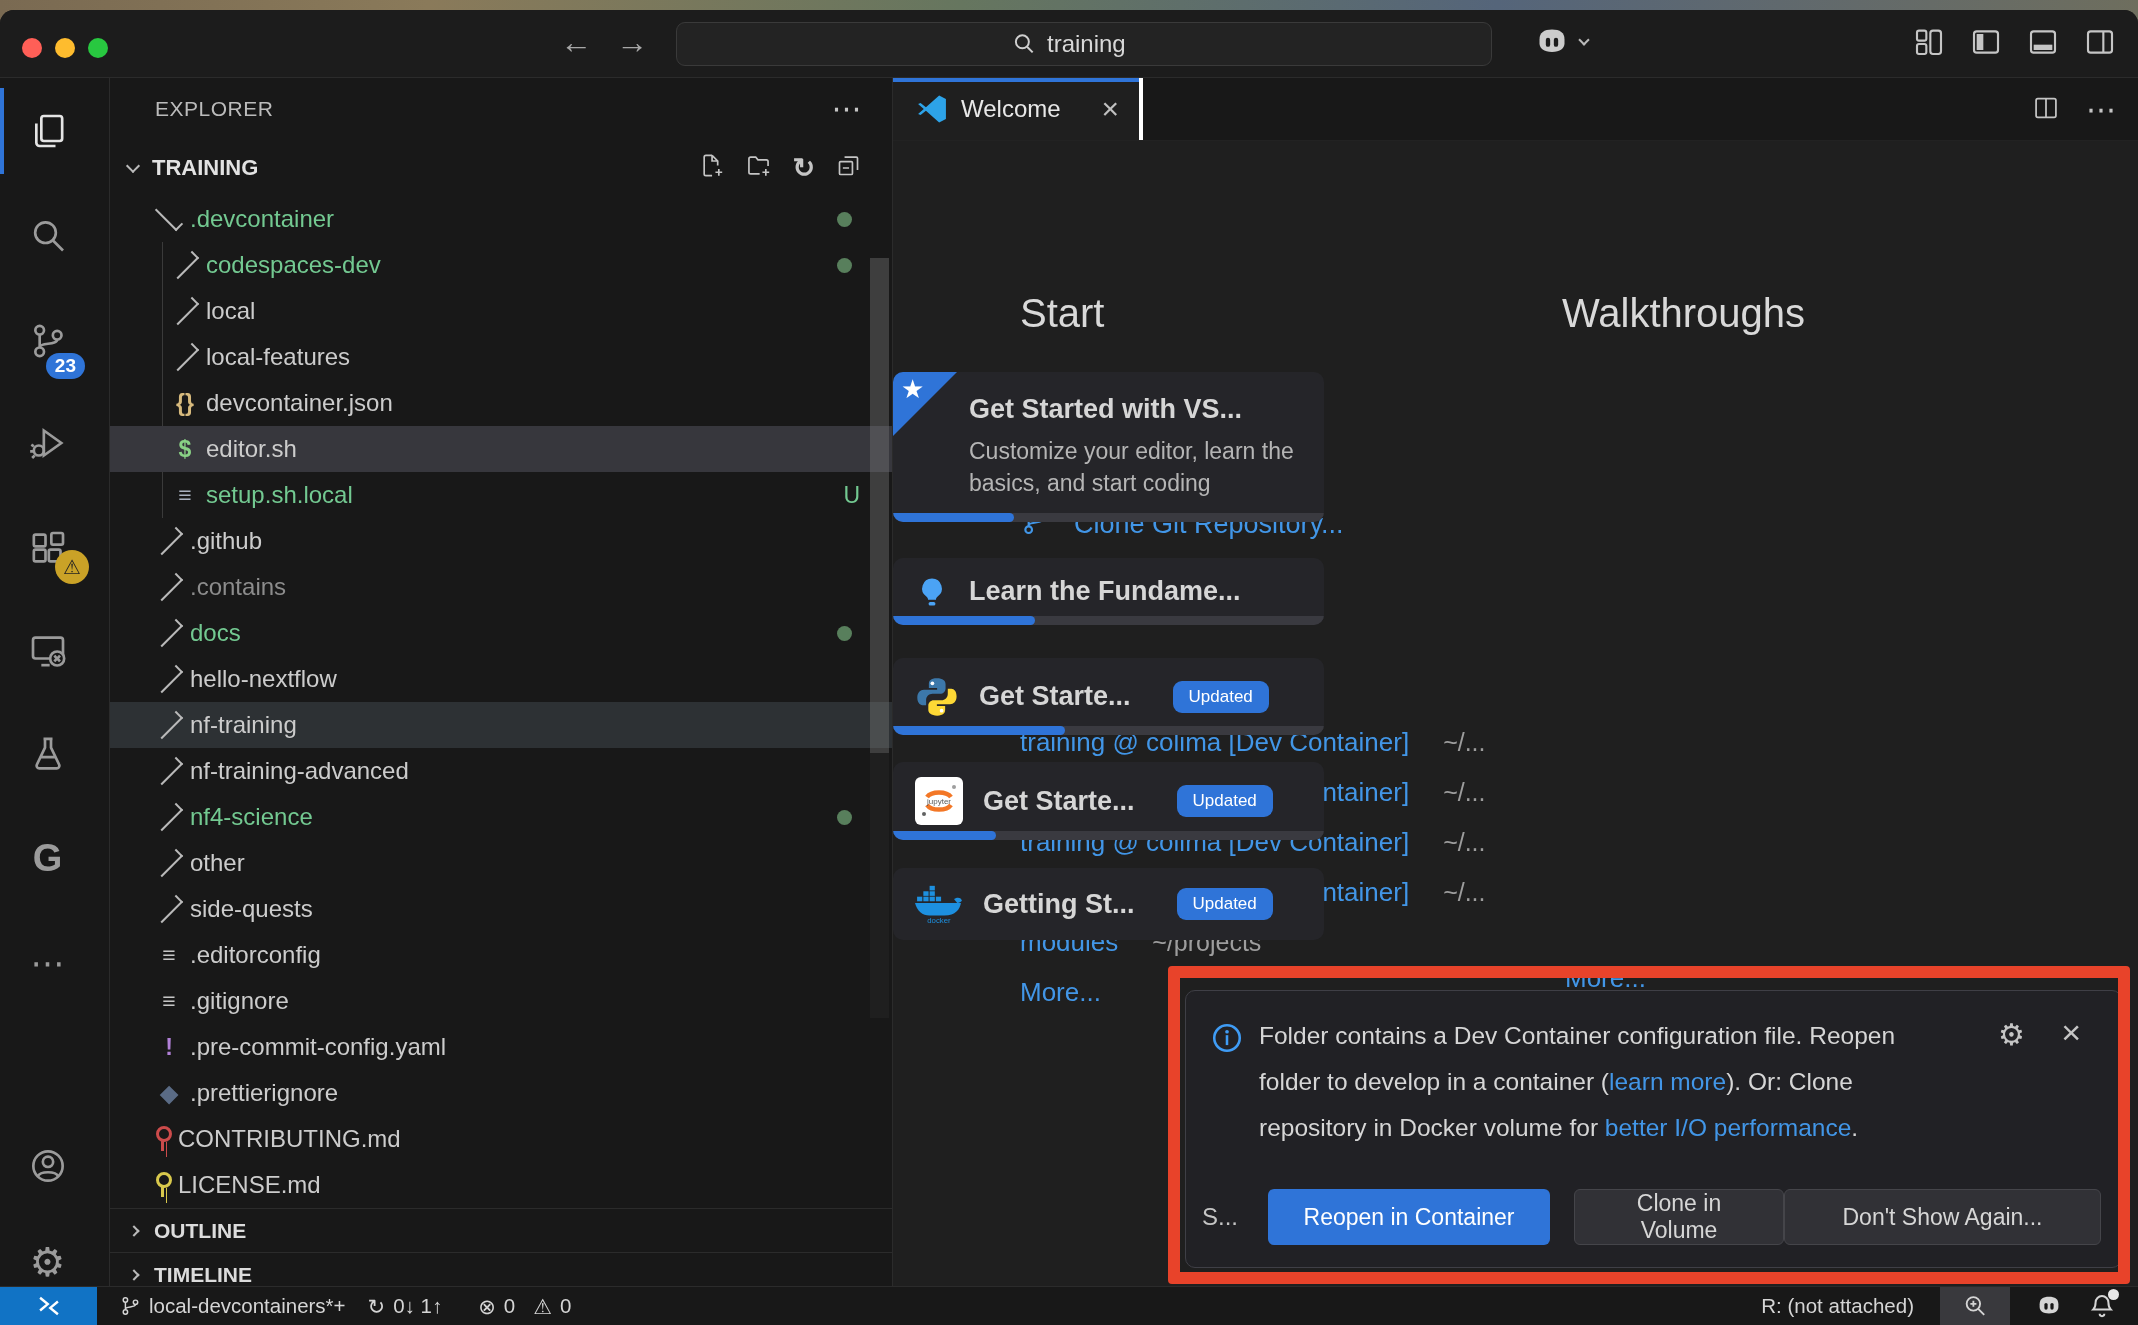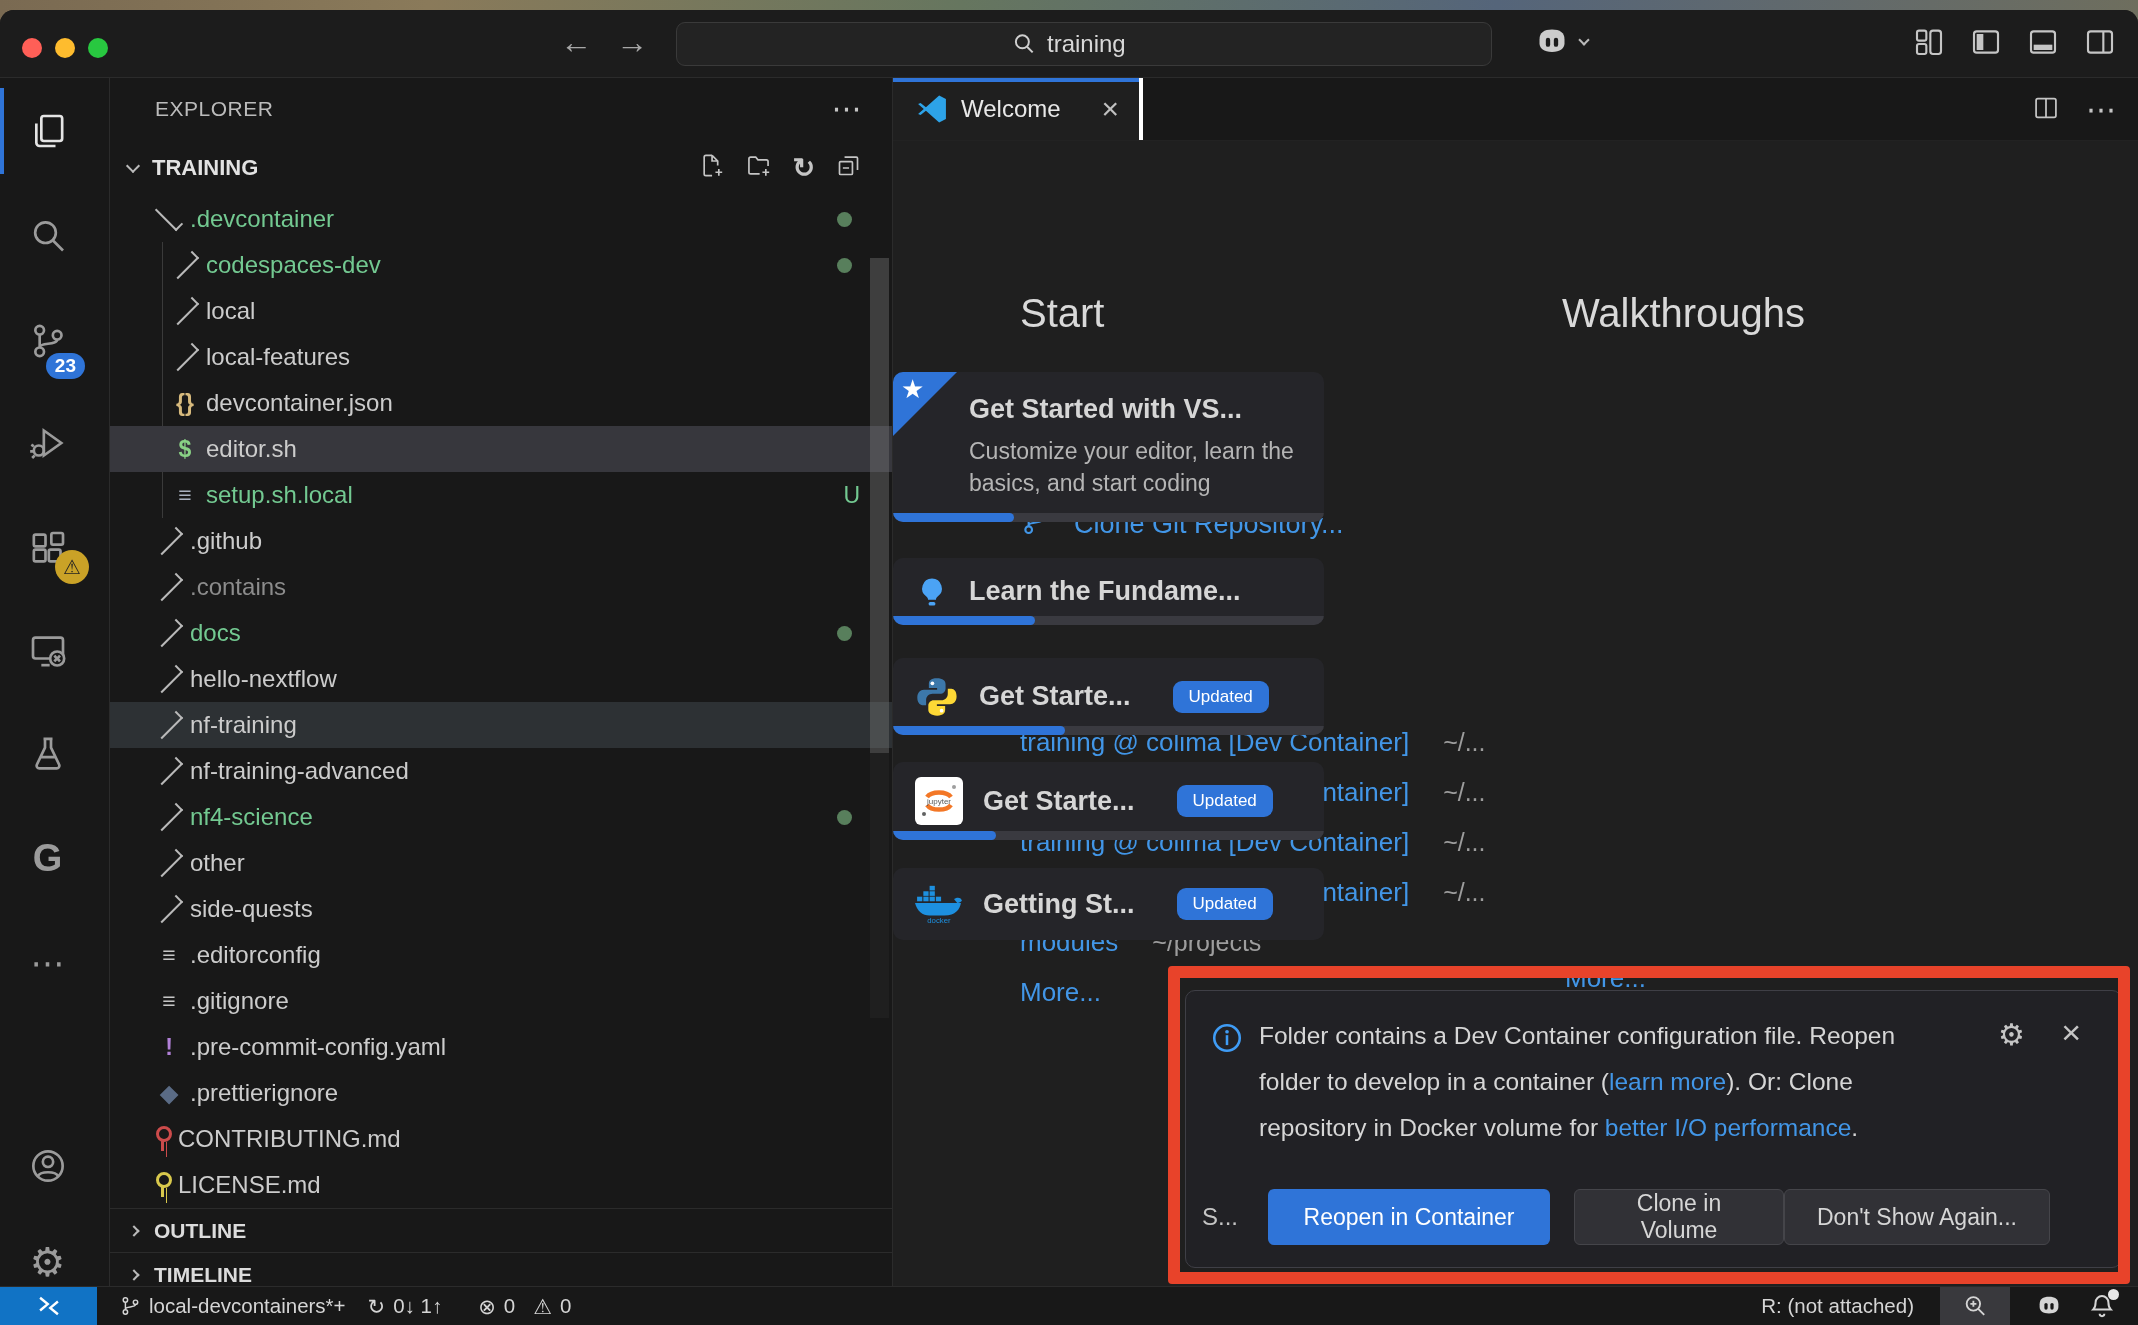--- a/index.html
+++ b/index.html
@@ -639,17 +639,17 @@
         <rect x="11.1" y="10" width="1.8" height="7" fill="#3f9cf5"></rect>
       </svg>
   </span>
   <p class="toast-msg"><span>Folder contains a Dev Container configuration file. Reopen folder to develop in a container (</span><span class="link">learn more</span><span>). Or: Clone repository in Docker volume for </span><span class="link">better I/O performance</span><span>.</span></p>
   <span class="toast-gear">⚙</span>
   <span class="toast-close">×</span>
   <div class="toast-btns">
     <span class="t-source">S...</span>
     <button class="btn primary">Reopen in Container</button>
     <button class="btn secondary" style="margin-left:24px;width:210px">Clone in Volume</button>
-    <button class="btn secondary" style="width:266px">Don't Show Again...</button>
+    <button class="btn secondary" style="width:317px">Don't Show Again...</button>
   </div>
 </div>
 
 <div class="annotation"></div>
 
 </body></html>

